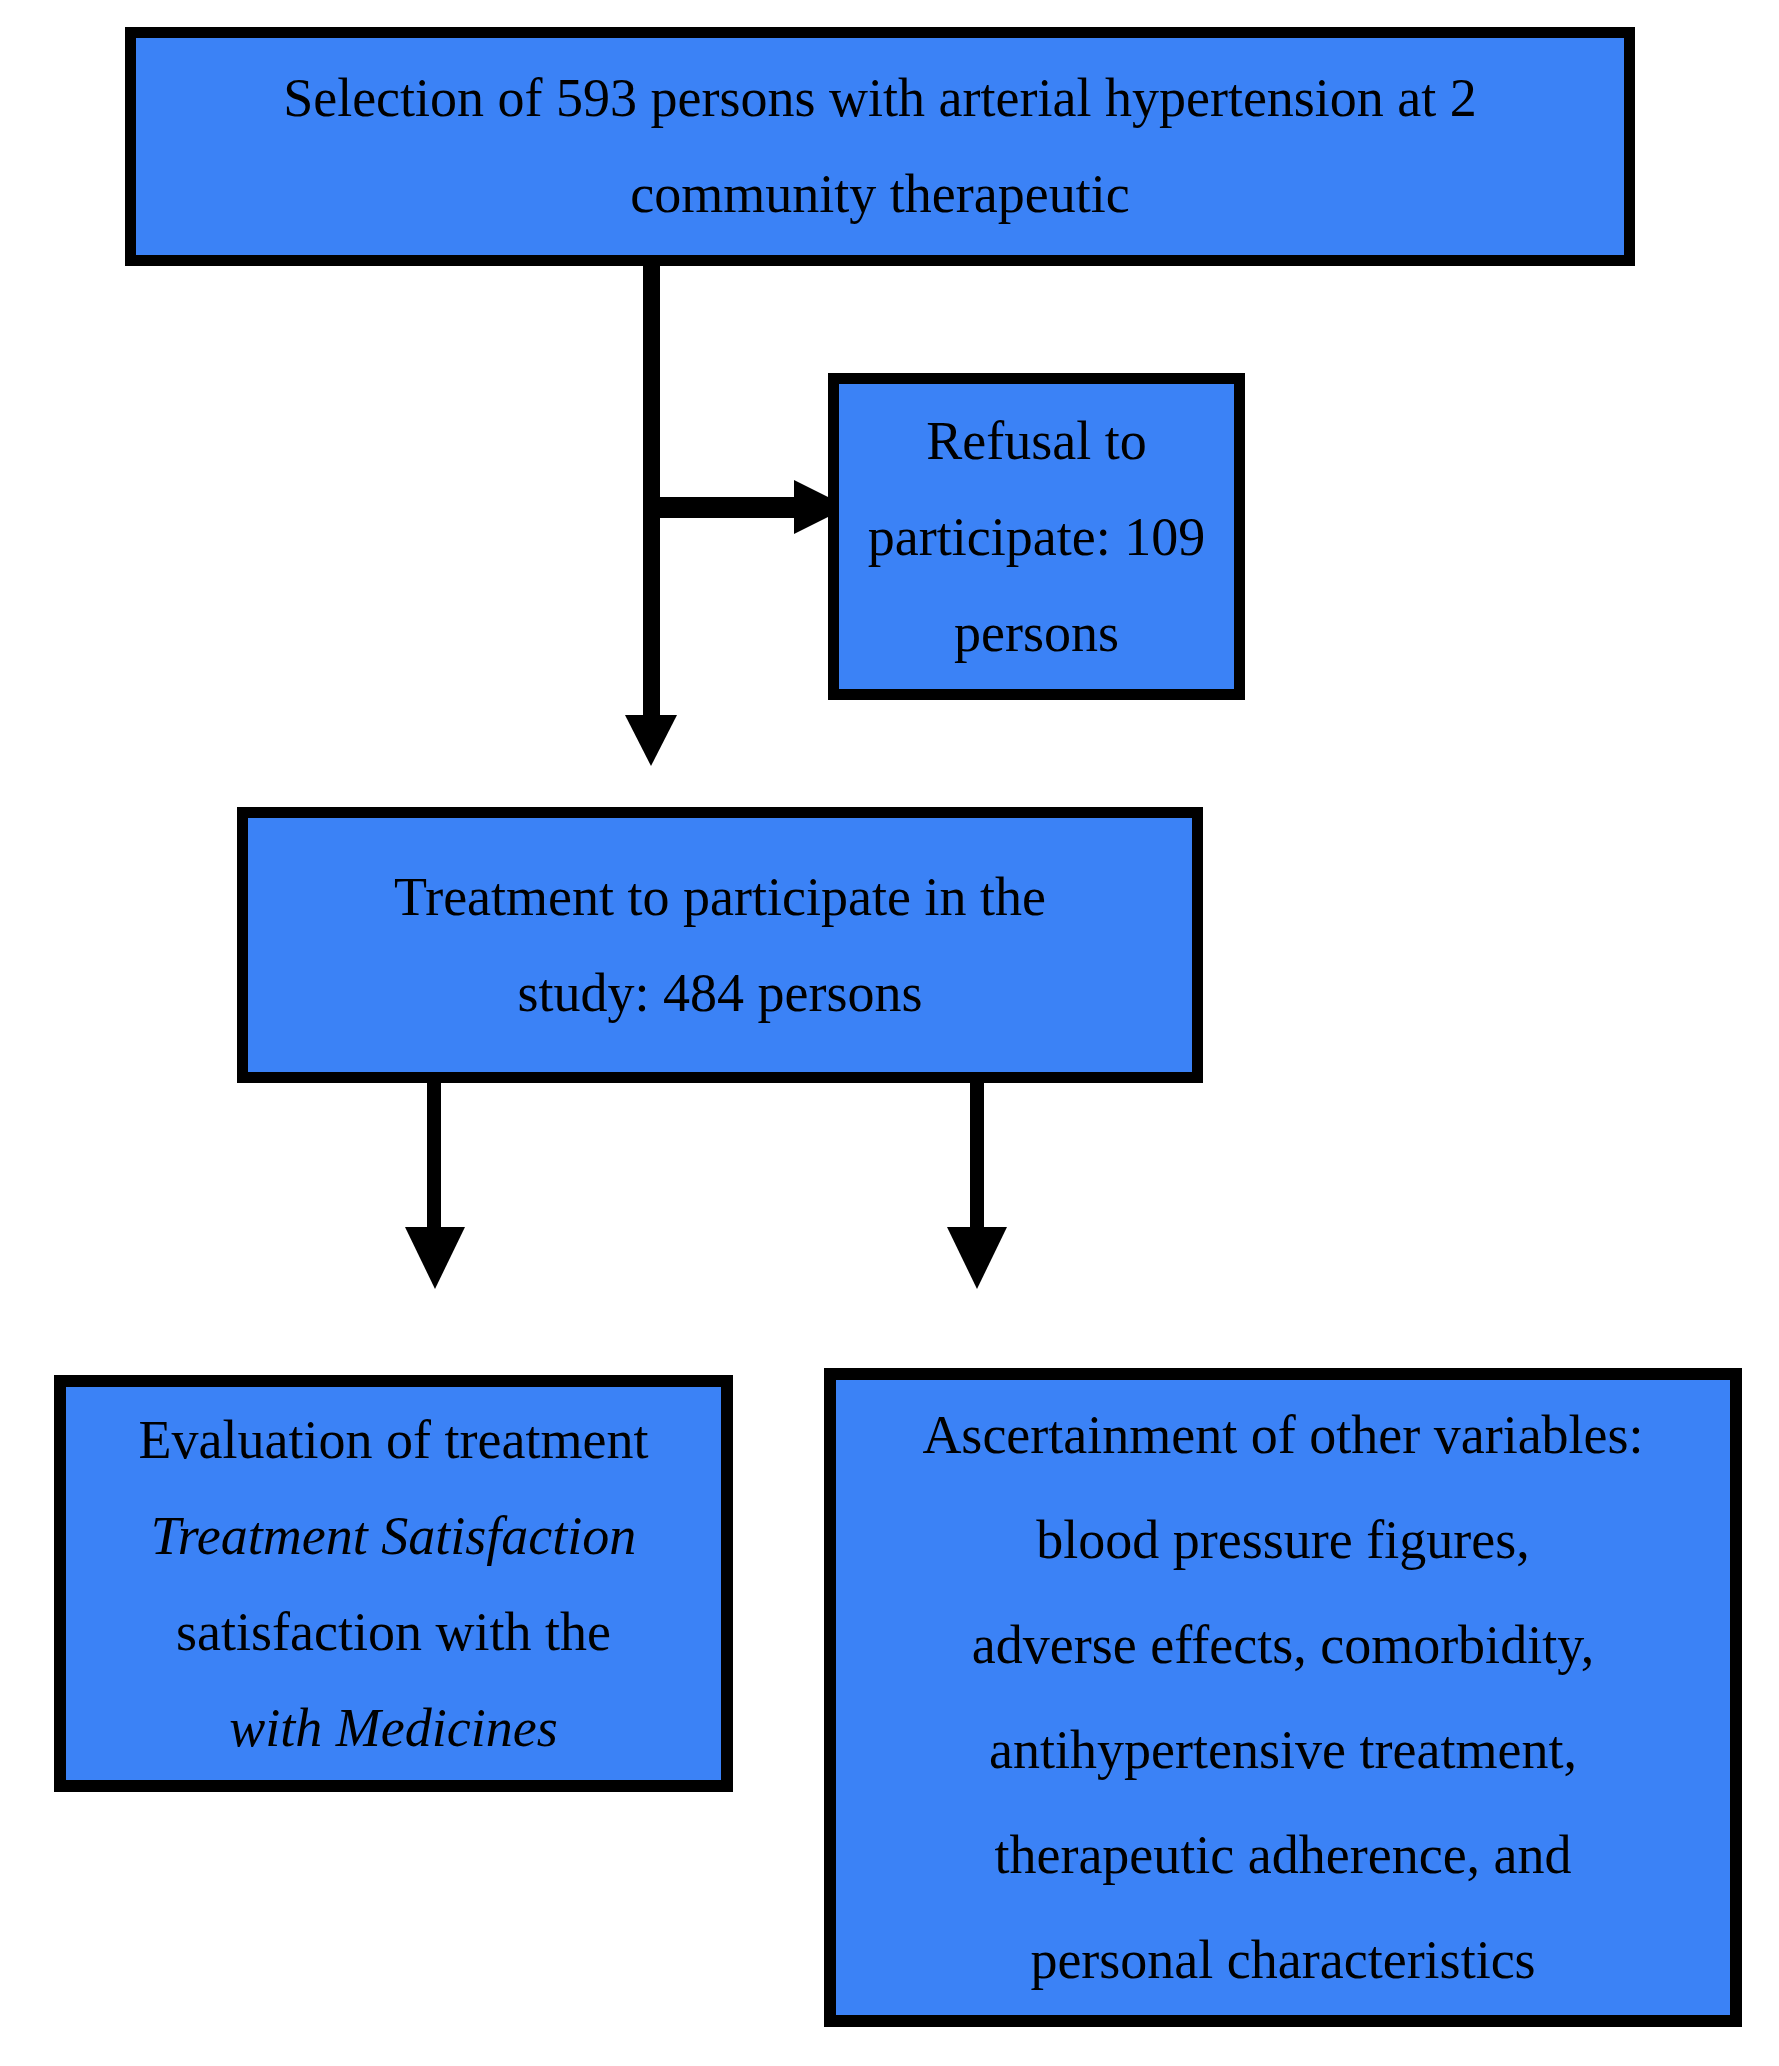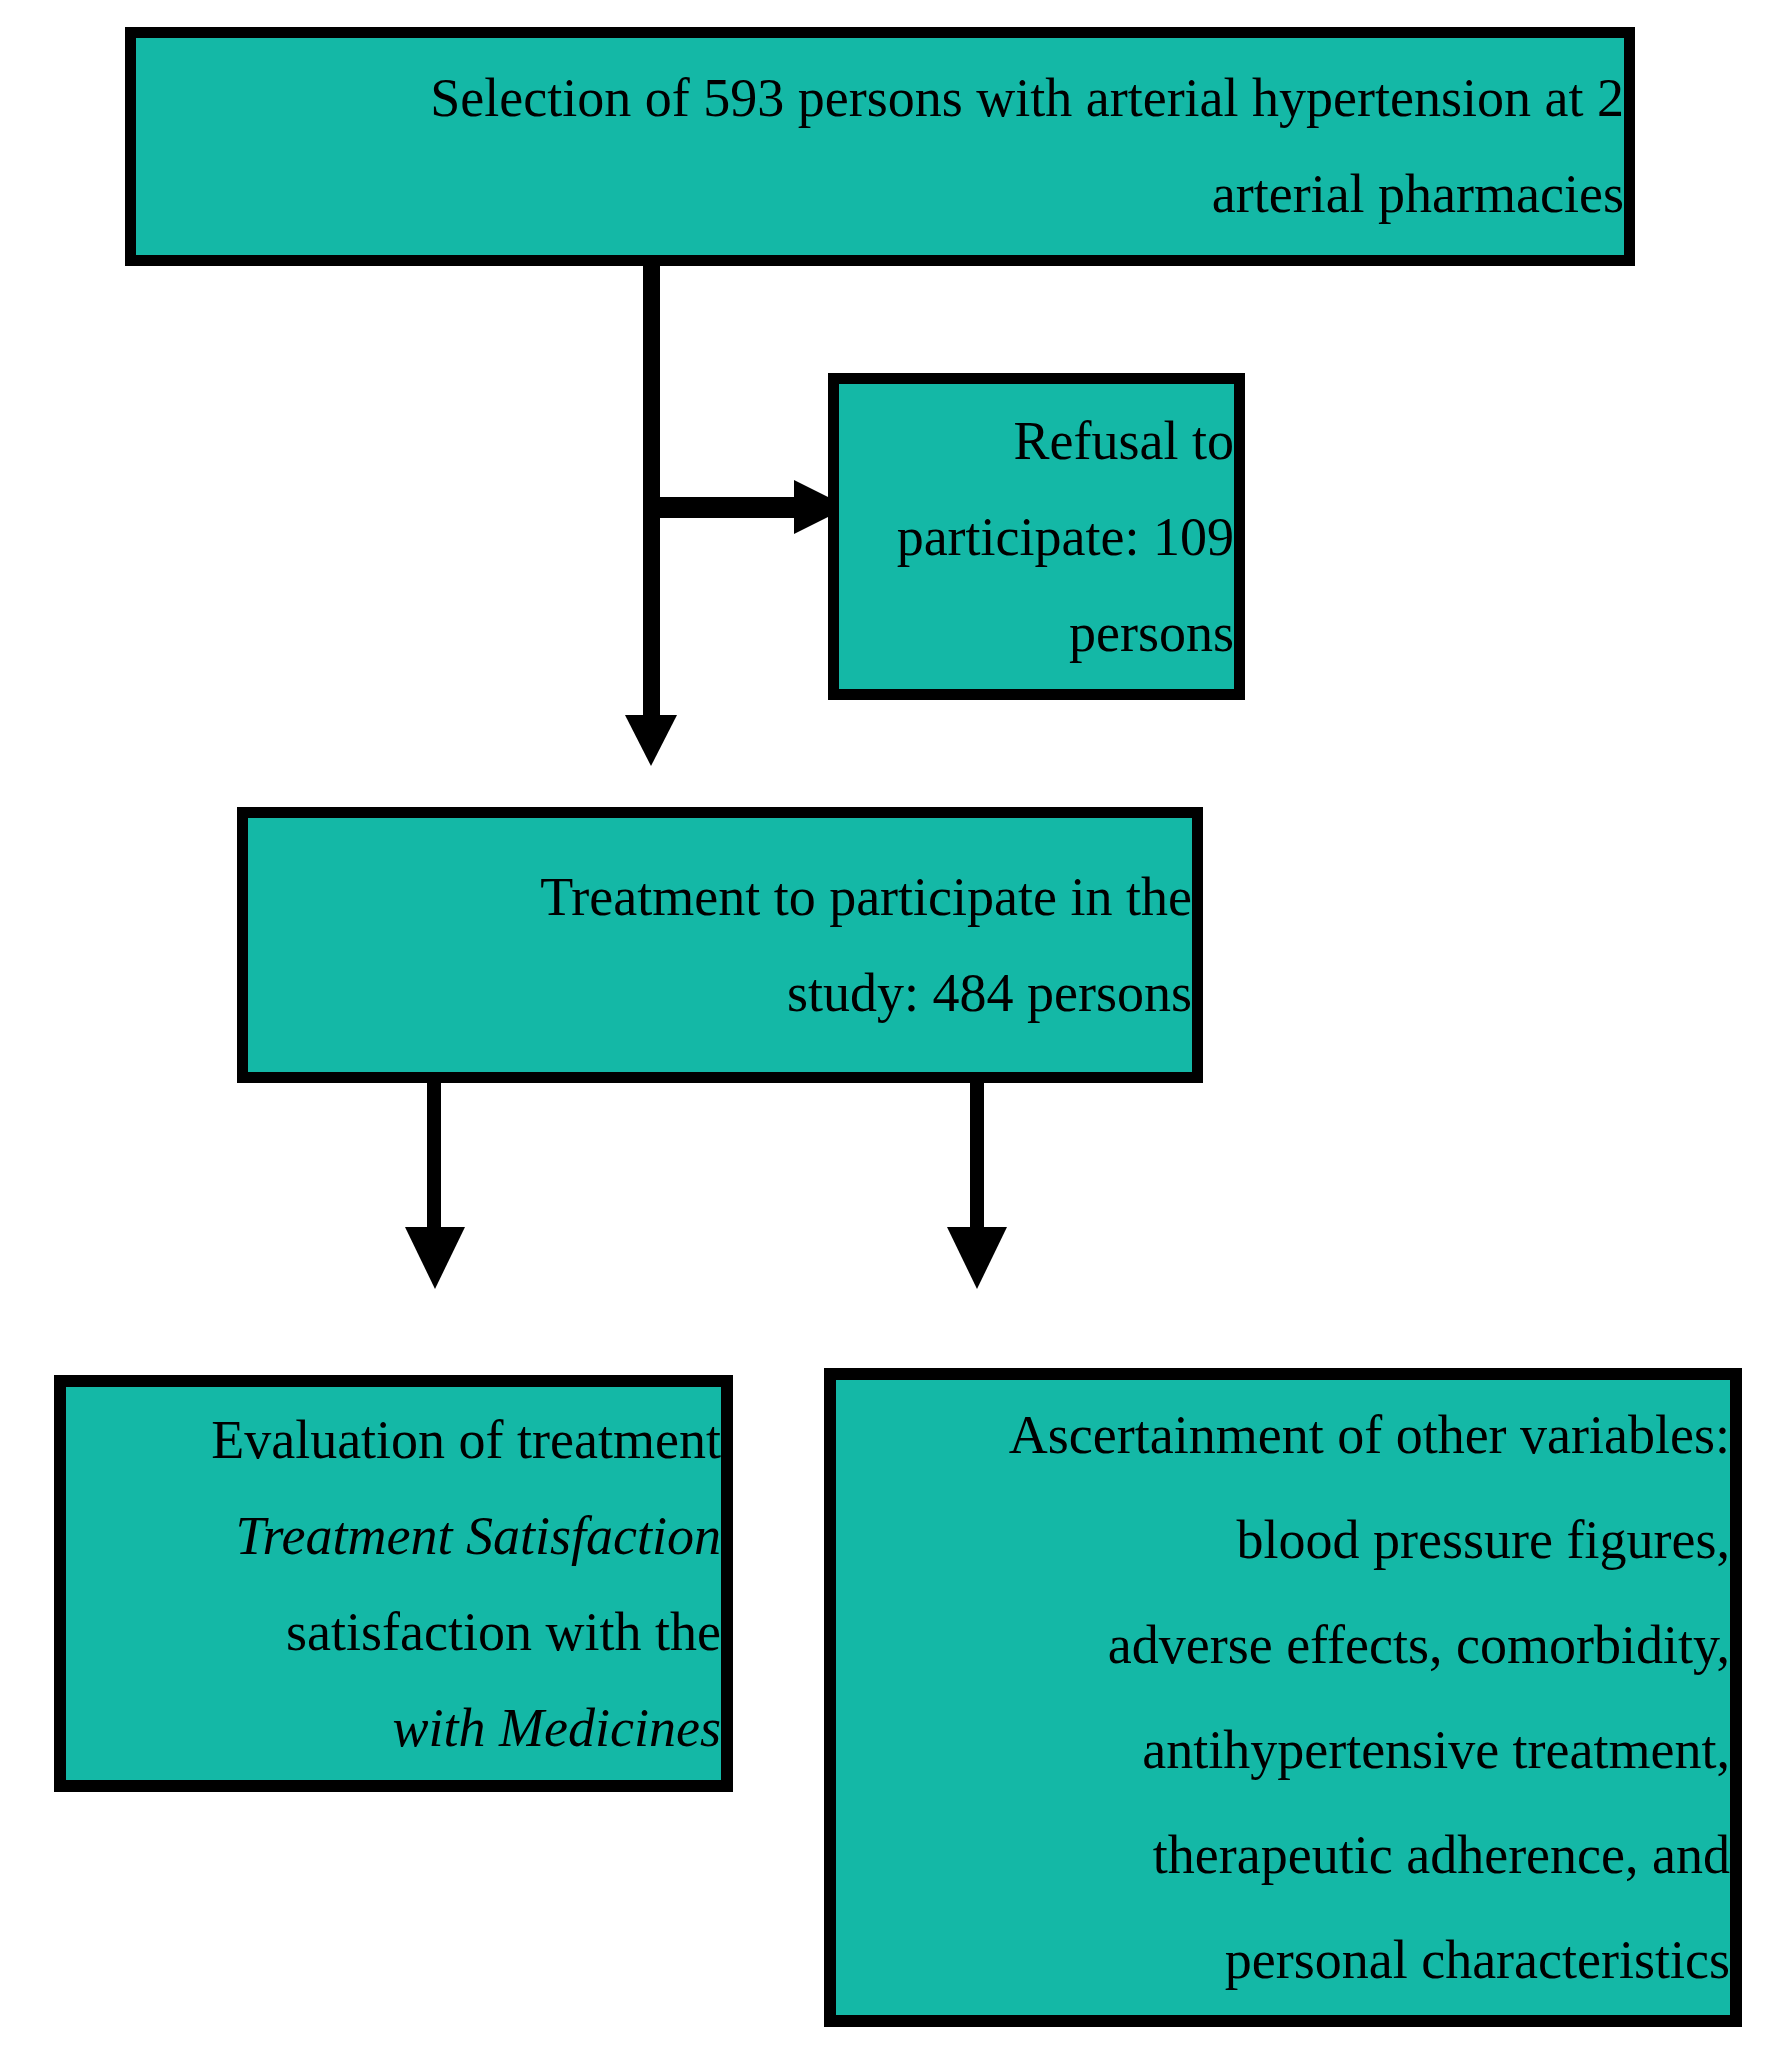--- a/index.html
+++ b/index.html
@@ -12,24 +12,24 @@
     width: 1780px;
     height: 2066px;
     background: #ffffff;
     font-family: "Liberation Serif", "DejaVu Serif", serif;
     color: #000000;
   }
   .fbox {
     position: absolute;
     box-sizing: border-box;
     border: 11.7px solid #000000;
-    background: #14b8a6;
+    background: #3b82f6;
     display: flex;
     flex-direction: column;
-    align-items: flex-end;
+    align-items: center;
     justify-content: center;
     text-align: center;
   }
   .fbox .line {
     font-size: 54px;
     line-height: 96px;
     white-space: nowrap;
   }
   #ascertainment-box .line { line-height: 105px; }
   .it { font-style: italic; }
@@ -71,21 +71,21 @@
   #right-arrow-stem  { left: 970px; top: 1082px; width: 14.3px; height: 147px; }
   #right-arrow-head  { left: 947px; top: 1227px; }
 </style>
 </head>
 <body>
 
 <div id="canvas">
 
   <div class="fbox" id="selection-box">
     <div class="line">Selection of 593 persons with arterial hypertension at 2</div>
-    <div class="line">arterial pharmacies</div>
+    <div class="line">community therapeutic</div>
   </div>
 
   <div class="stem-v" id="main-arrow-stem"></div>
   <div class="head-down" id="main-arrow-head"></div>
 
   <div class="shaft-h" id="branch-arrow-shaft"></div>
   <div class="head-right" id="branch-arrow-head"></div>
 
   <div class="fbox" id="refusal-box">
     <div class="line">Refusal to</div>

